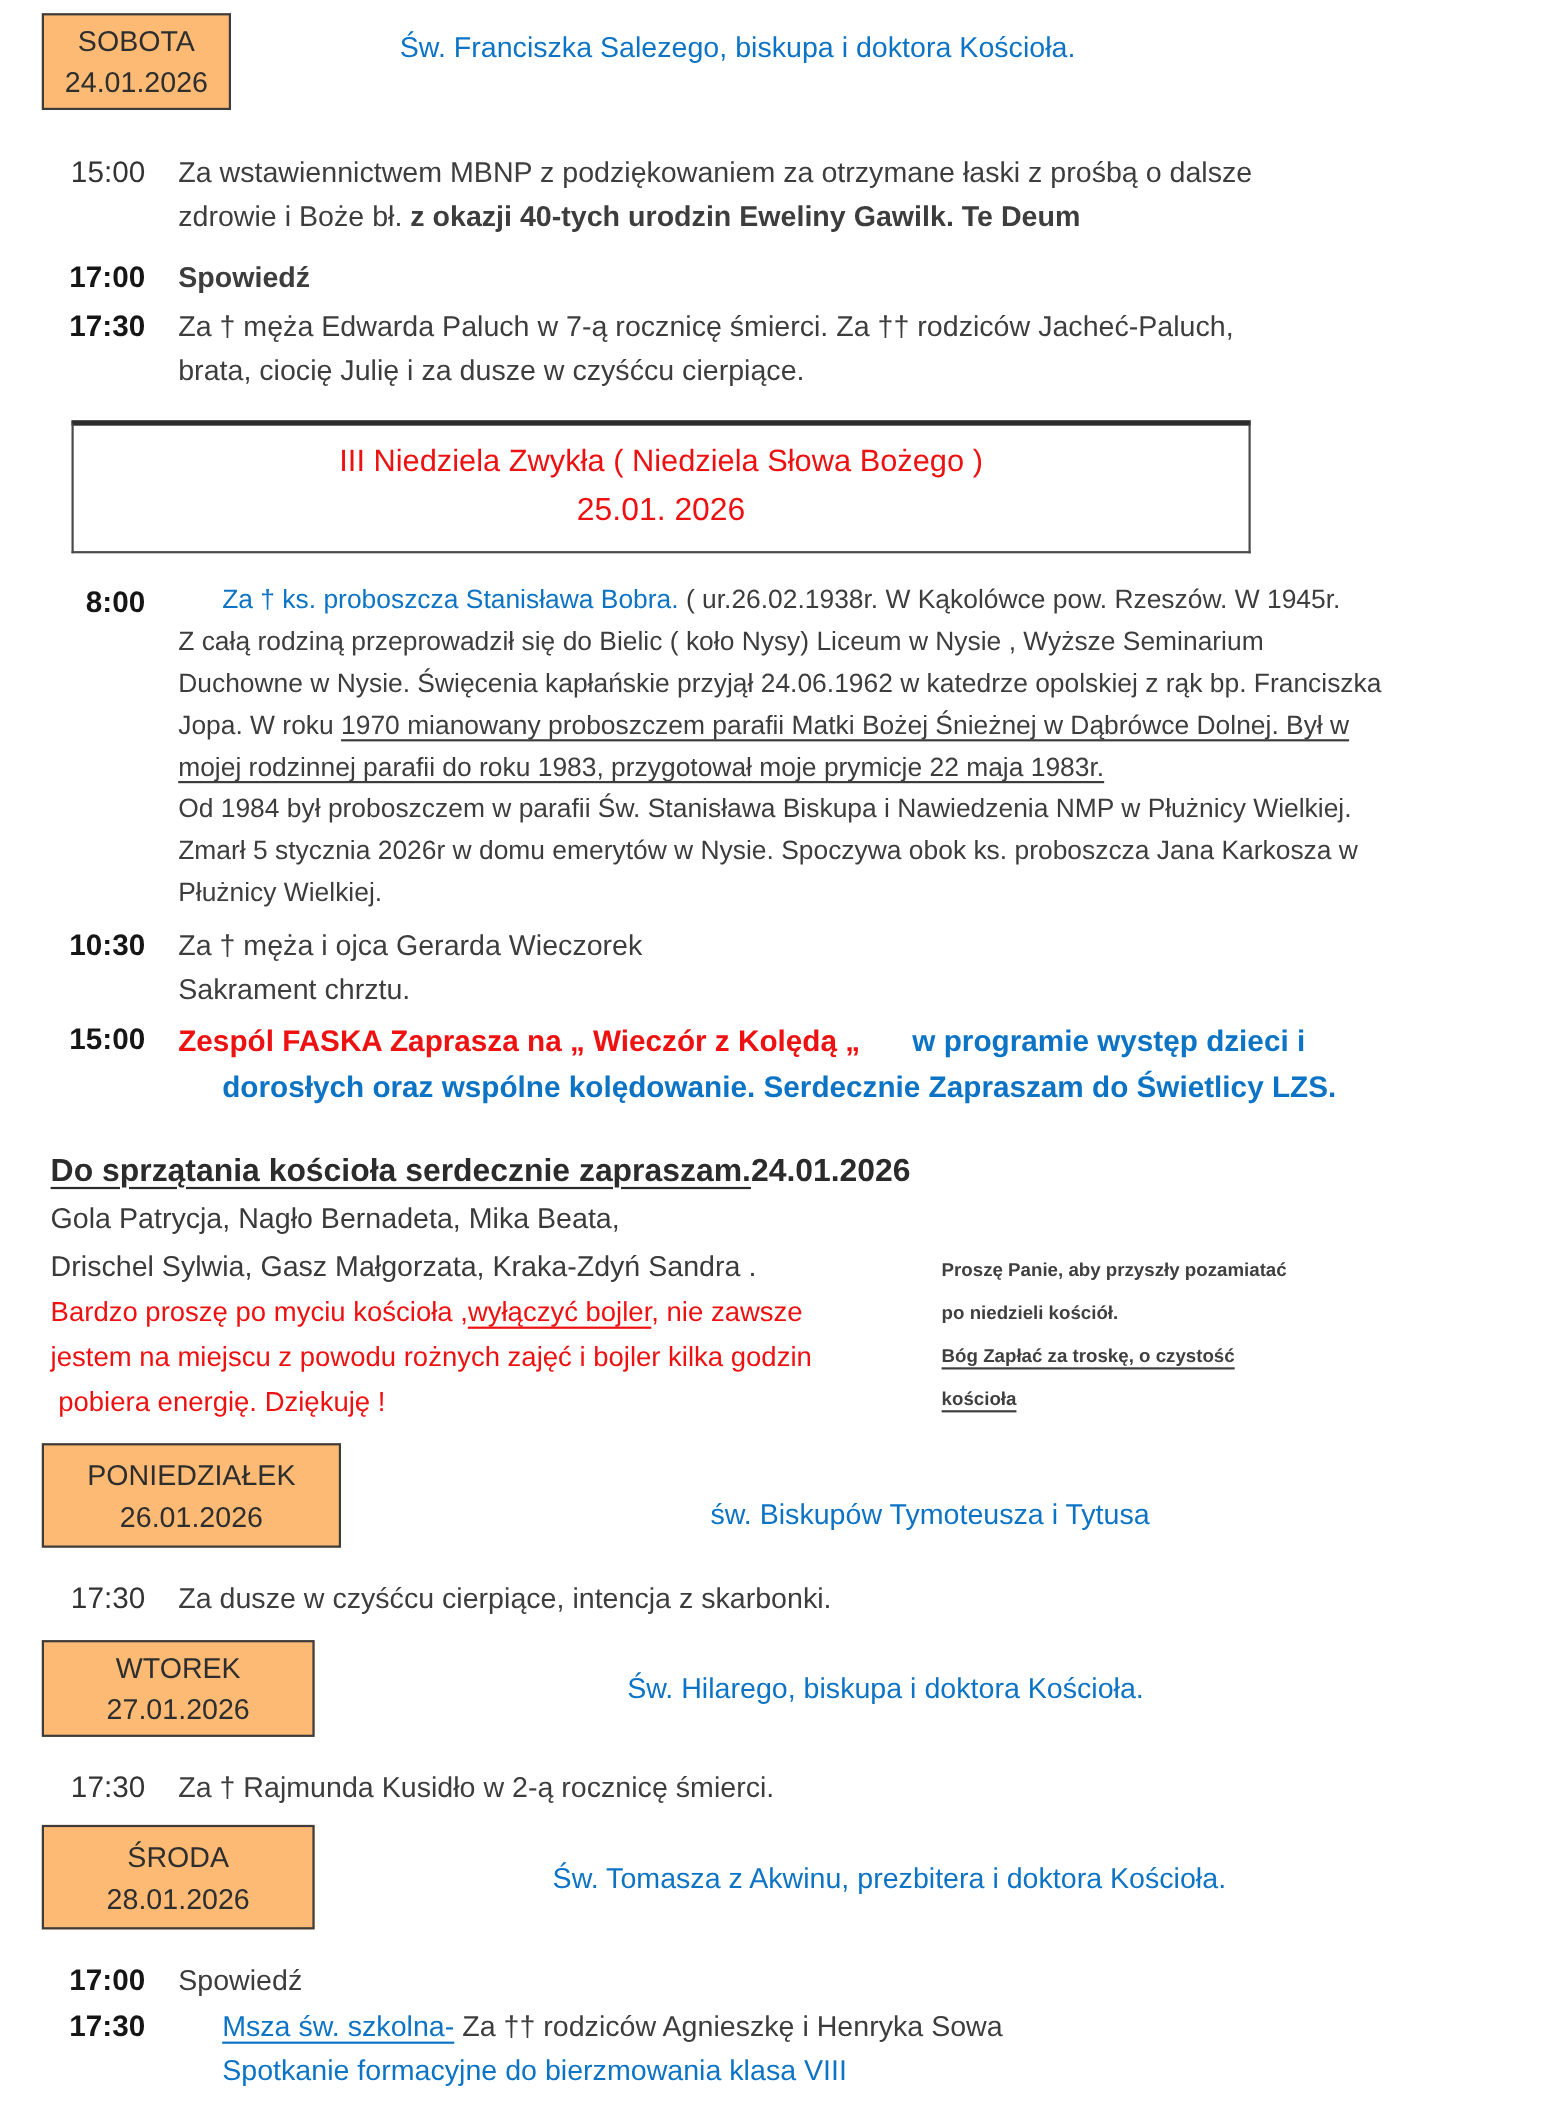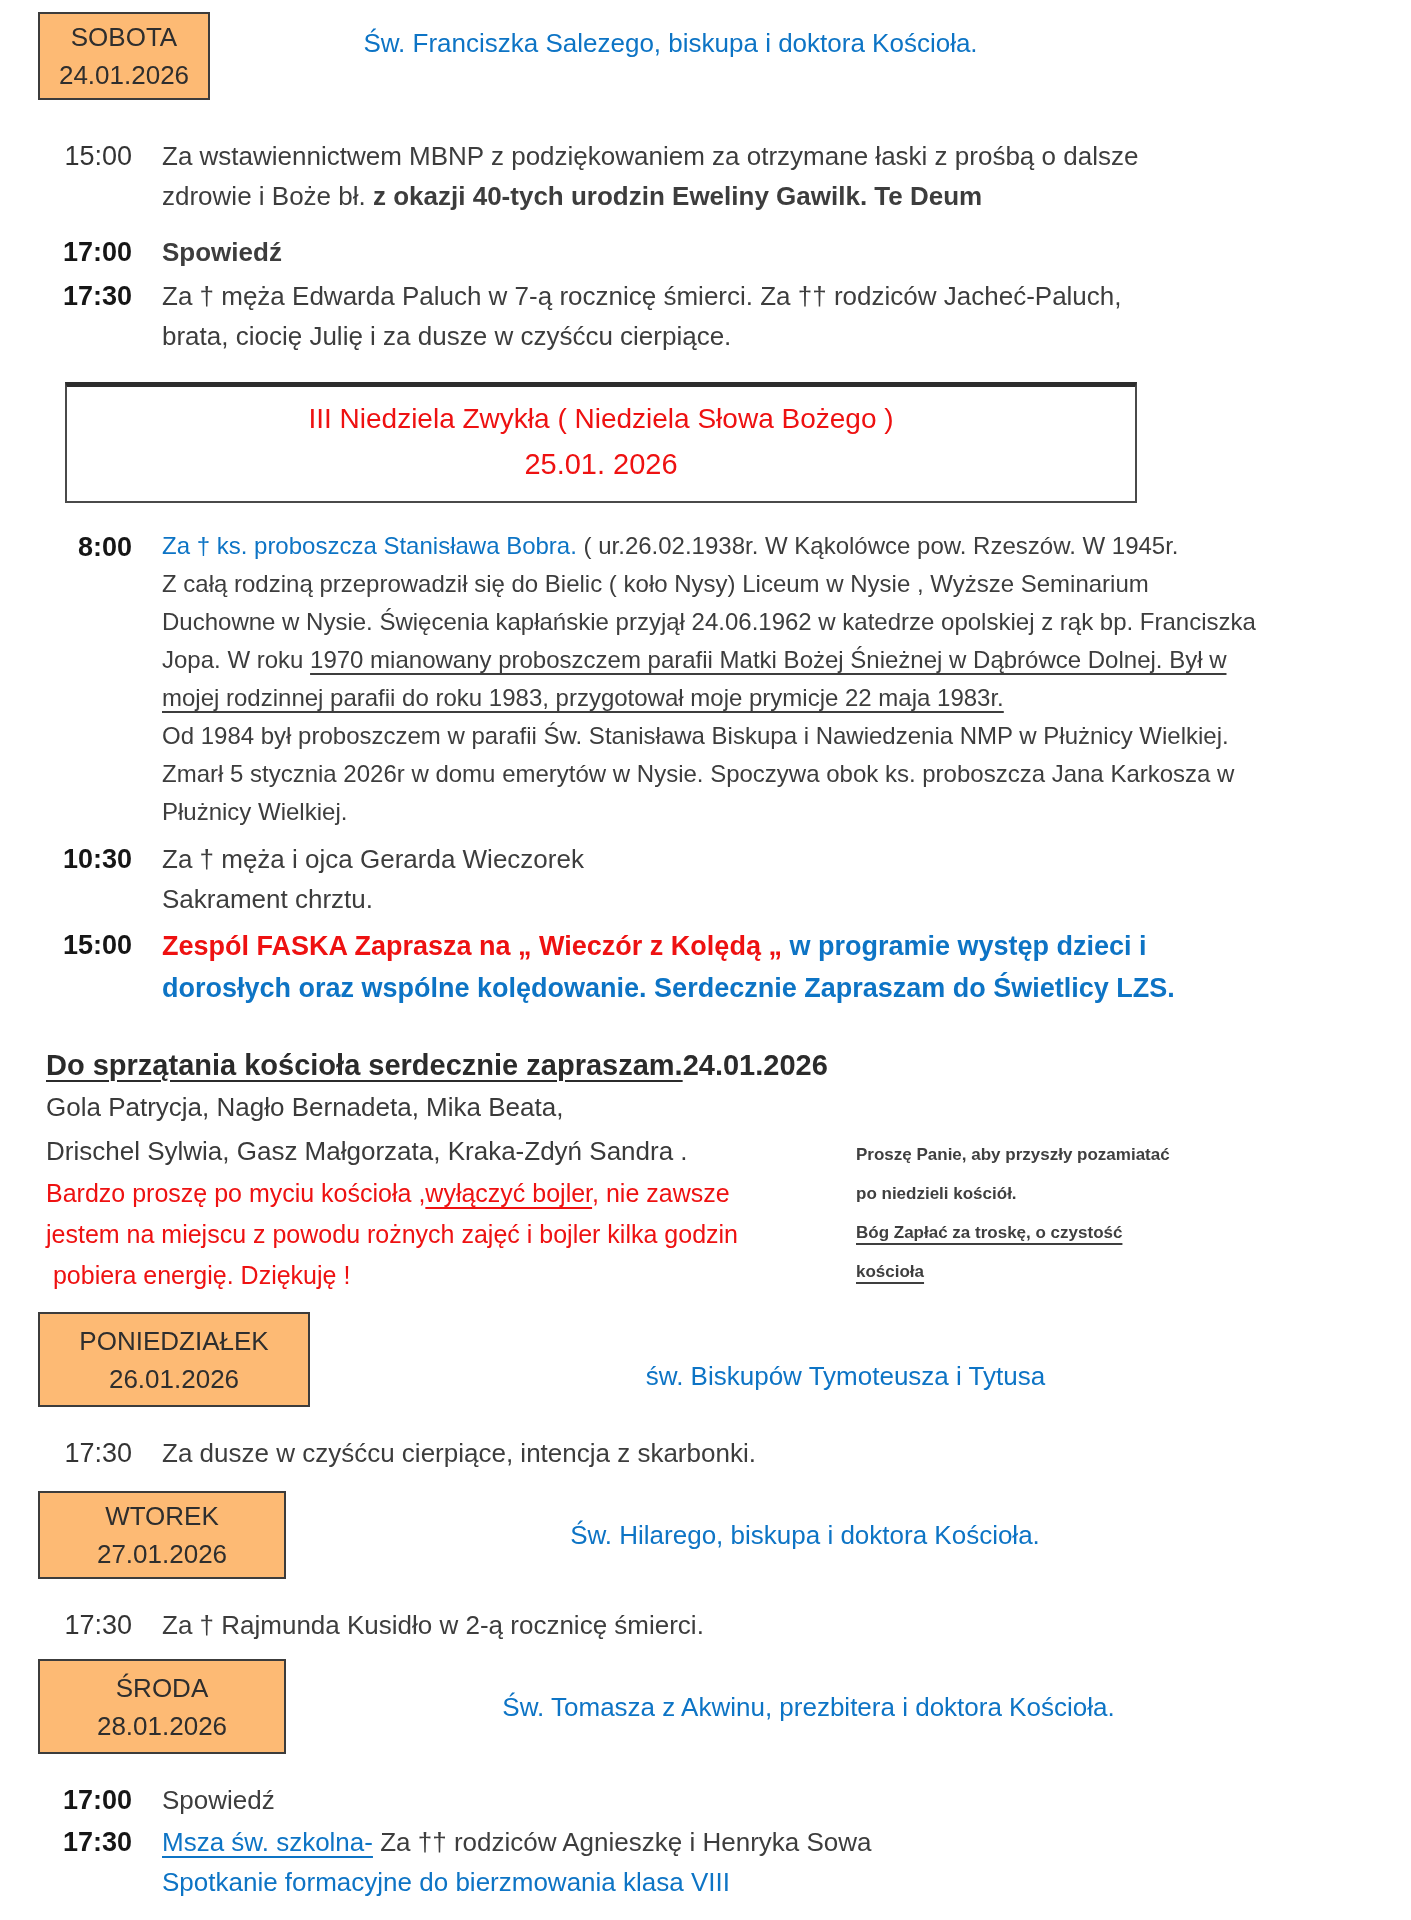--- a/index.html
+++ b/index.html
@@ -50,21 +50,21 @@
   .cleaning{margin-top:36px;padding-left:8px;}
   .clean-heading{font-size:29px;font-weight:700;color:#2b2b2b;line-height:40px;}
   .names{font-size:26px;line-height:44px;color:#3a3a3a;}
   .clean-row{display:flex;}
   .clean-left{flex:0 0 810px;}
   .red-note{color:var(--red);font-size:25px;line-height:41px;}
   .side-note{flex:1;max-width:500px;font-size:17px;line-height:39px;font-weight:700;color:#3f3f3f;padding-top:6px;}
 
   
   .bold{font-weight:700;}
-  .blue{color:var(--blue);}
+  .blue{color:var(--blue);margin-left:40px;}
   .red{color:var(--red);}
   .u{text-decoration:underline;text-underline-offset:5px;text-decoration-thickness:2px;}
 
   .sec{margin-top:14px;}
   .entries.tight{margin-top:26px;}
 </style>
 </head>
 <body>
 
 <div class="page">

